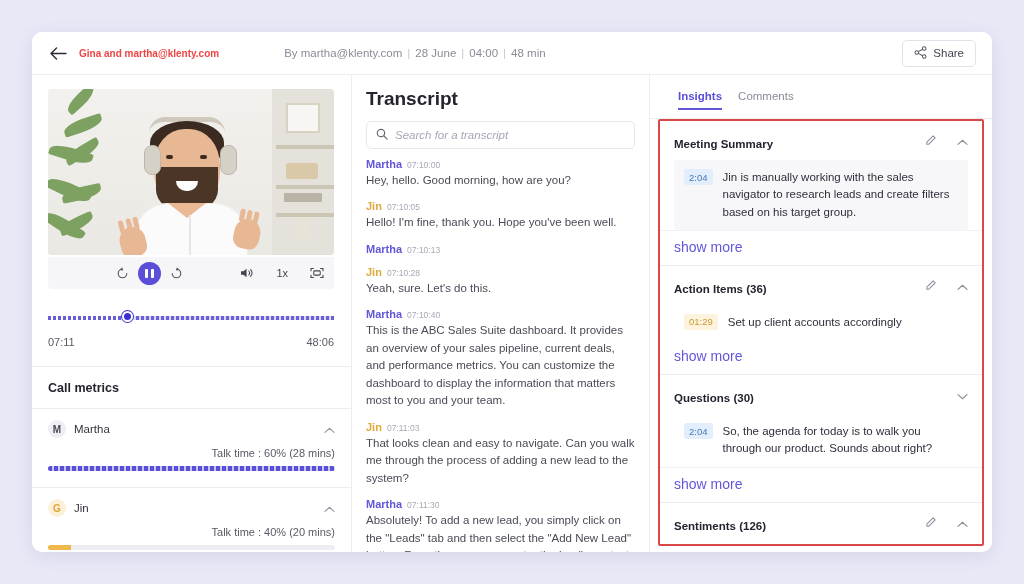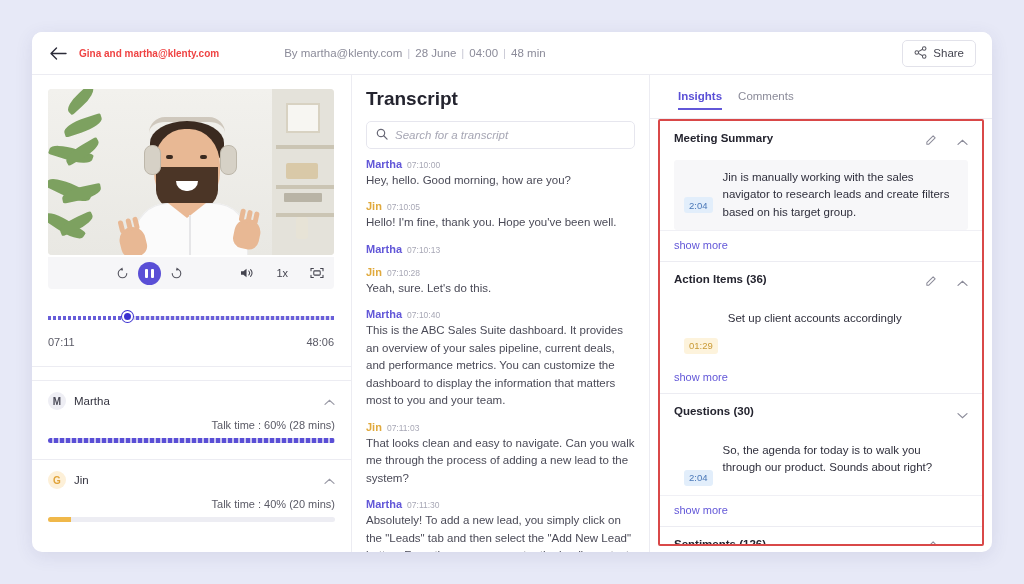--- a/index.html
+++ b/index.html
@@ -173,32 +173,32 @@
 
   
   .tabs { height: 29px; display:flex; align-items:flex-start; gap:16px; padding-left: 28px;
           border-bottom:1px solid #ececf2;margin-top:15px;}
   .tab { font-size:11.5px; padding-bottom:6px; cursor:pointer; color:#8b8b99; }
   .tab.active { color:#5a4fd6; font-weight:bold; border-bottom:2px solid #6257d8; }
   .insights-outline { flex:1; margin: 0 8px 6px 8px; border: 2px solid #d94848;
                       border-radius:2px; overflow:hidden; display:flex; flex-direction:column;}
   .ins-scroll { flex:1; overflow:hidden; }
   .sec { border-bottom:1px solid #ececf2; }
-  .sec-head { display:flex; align-items:flex-start; padding: 11px 14px 10px 14px; }
+  .sec-head { display:flex; align-items:flex-end; padding: 11px 14px 10px 14px; }
   .sec-title { font-size:11.5px; font-weight:bold; color:#24242f; }
   .sec-actions { margin-left:auto; display:flex; align-items:center; gap:20px; color:#8b8b99;}
   .sec-body { padding: 0 14px 0 14px; }
   .item { display:flex; gap:10px; padding: 9px 10px; border-radius:3px; }
   .item.shaded { background:#f7f7f9; }
   .badge { font-size:9.5px; border-radius:3px; padding:2px 5px; height:16px;
-           display:flex; align-items:center; flex:0 0 auto;margin-top:28px; }
+           display:flex; align-items:center; flex:0 0 auto; }
   .badge.blue { background:#e2eefb; color:#4a78b8; }
   .badge.amber { background:#fdf3dc; color:#c99a36; }
   .item-text { font-size:11.5px; color:#2f2f3c; line-height:1.5; }
-  .show-more { font-size:11px; color:#6257d8; padding: 8px 8px 10px 14px; cursor:pointer;
+  .show-more { font-size:14px; color:#6257d8; padding: 8px 8px 10px 14px; cursor:pointer;
                border-top:1px solid #f0f0f5; }
   .sent-label { font-size:11px; color:#4d8a4a; padding: 9px 14px 0 14px;}
   .sent-item { display:flex; gap:8px; align-items:center; padding: 8px 14px 4px 32px;}
 </style>
 </head>
 <body>
 
 <div class="app-card">
 
   <div class="hdr">
@@ -320,20 +320,21 @@
         <div class="wave" style="left:88px;"></div>
         <div class="wave-knob"></div>
       </div>
 
       <div class="time-row">
         <span>07:11</span>
         <span>48:06</span>
       </div>
 
       <div class="metrics-sep"></div>
+      <div class="metrics-title">Call metrics</div>
       <div class="spk-sep"></div>
 
       <div>
         <div class="spk-row">
           <span class="avatar m">M</span>
           <span class="spk-name">Martha</span>
           <span class="spk-chevron">
             <svg width="11" height="7" viewBox="0 0 11 7">
                 <path d="M1 5.4 5.5 1.4 10 5.4" stroke="#9a9aa6" stroke-width="1.2" fill="none" stroke-linecap="round"></path>
               </svg>

